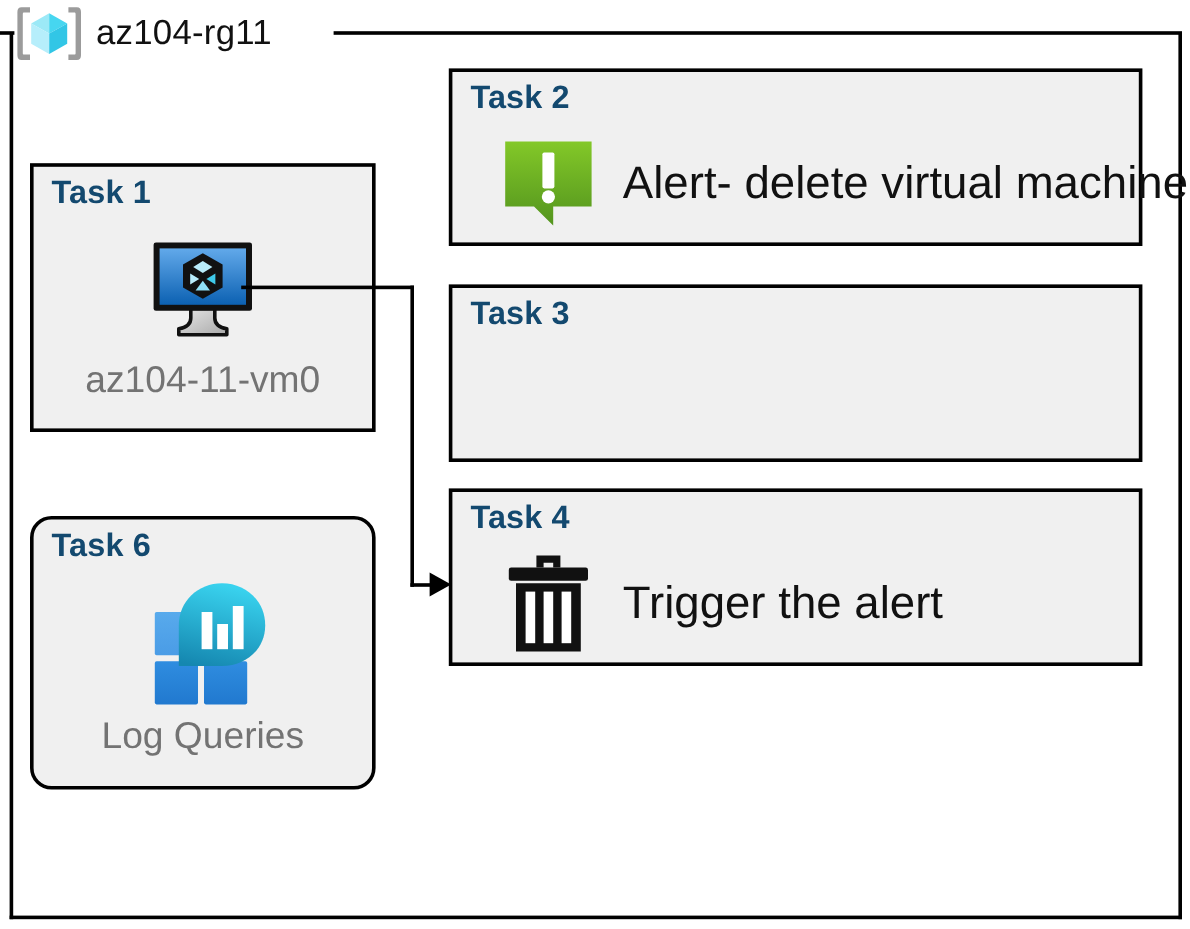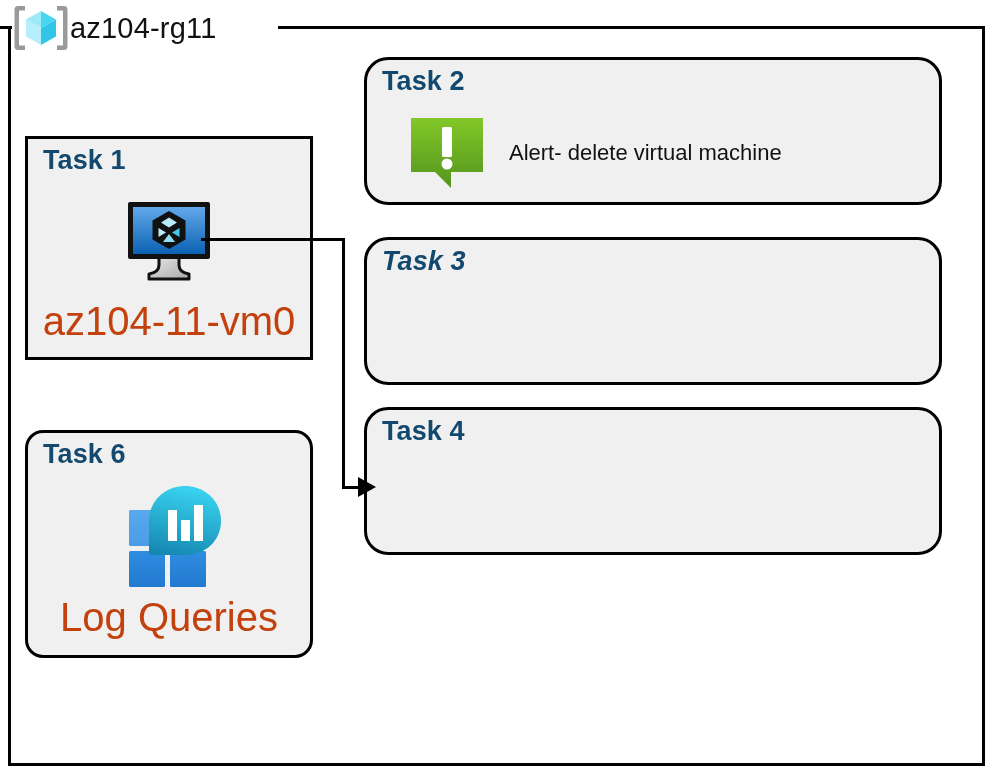--- a/index.html
+++ b/index.html
@@ -50,20 +50,21 @@
     background: #000000;
   }
 
   
   .rg-header {
     position: absolute;
     left: 12px;
     top: 2px;
     display: flex;
     align-items: center;
+    gap: 10px;
     height: 52px;
     background: #ffffff;
     padding-right: 8px;
     z-index: 5;
   }
   .rg-icon {
     width: 58px;
     height: 50px;
     display: block;
   }
@@ -86,37 +87,36 @@
     left: 15px;
     top: 6px;
     font-size: 27px;
     font-weight: bold;
     color: #13496f;
     letter-spacing: 0.1px;
   }
 
   
   .card-wide {
-    left: 364px;
+    left: 374px;
     width: 578px;
     height: 148px;
-    border-radius: 24px;
   }
   .card-wide .card-row {
     position: absolute;
     left: 40px;
     top: 48px;
     right: 8px;
     height: 90px;
     display: flex;
     align-items: center;
     gap: 22px;
   }
   .card-wide .card-label {
-    font-size: 22px;
+    font-size: 38px;
     color: #111111;
     white-space: nowrap;
   }
   .card-icon-box {
     width: 80px;
     height: 80px;
     flex: 0 0 80px;
     display: flex;
     align-items: center;
     justify-content: center;
@@ -132,28 +132,28 @@
     left: 0;
     right: 0;
     display: flex;
     justify-content: center;
   }
   .card-narrow .card-label {
     position: absolute;
     left: 0;
     right: 0;
     text-align: center;
-    font-size: 40px;
-    color: #c2410c;
+    font-size: 31px;
+    color: #737373;
   }
 
   #card-task1 { top: 136px;  height: 224px; }
   #card-task6 { top: 430px;  height: 228px; border-radius: 18px; }
   #card-task2 { top: 57px;  }
-  #card-task3 { top: 237px; font-style: italic; }
+  #card-task3 { top: 237px; }
   #card-task4 { top: 407px; }
   #card-task5 { top: 587px; }
 
   
   .conn {
     position: absolute;
     background: #000000;
   }
   .conn-h1 { left: 201px; top: 238px; width: 144px; height: 3px; }
   .conn-v1 { left: 342px; top: 238px; width: 3px; height: 251px; }
@@ -287,20 +287,36 @@
       <span class="card-label">Alert- delete virtual machine</span>
     </div>
   </div>
 
   <div class="card card-wide" id="card-task3">
     <div class="card-title">Task 3</div>
   </div>
 
   <div class="card card-wide" id="card-task4">
     <div class="card-title">Task 4</div>
+    <div class="card-row">
+      <span class="card-icon-box">
+        <svg width="72" height="86" viewBox="0 0 72 86" xmlns="http://www.w3.org/2000/svg">
+
+          <path d="M26,3 L46,3 L46,13 L40,13 L40,9 L32,9 L32,13 L26,13 Z" fill="#111111"></path>
+
+          <rect x="3" y="13" width="66" height="11" rx="2" fill="#111111"></rect>
+
+          <path d="M9,26 L63,26 L63,83 L9,83 Z" fill="#111111"></path>
+          <rect x="17" y="33" width="8" height="43" fill="#ffffff"></rect>
+          <rect x="32" y="33" width="8" height="43" fill="#ffffff"></rect>
+          <rect x="47" y="33" width="8" height="43" fill="#ffffff"></rect>
+        </svg>
+      </span>
+      <span class="card-label">Trigger the alert</span>
+    </div>
   </div>
 
 
   <div class="conn conn-h1"></div>
   <div class="conn conn-v1"></div>
   <div class="conn conn-h2"></div>
   <div class="conn-arrow"></div>
 
 </div>
 

